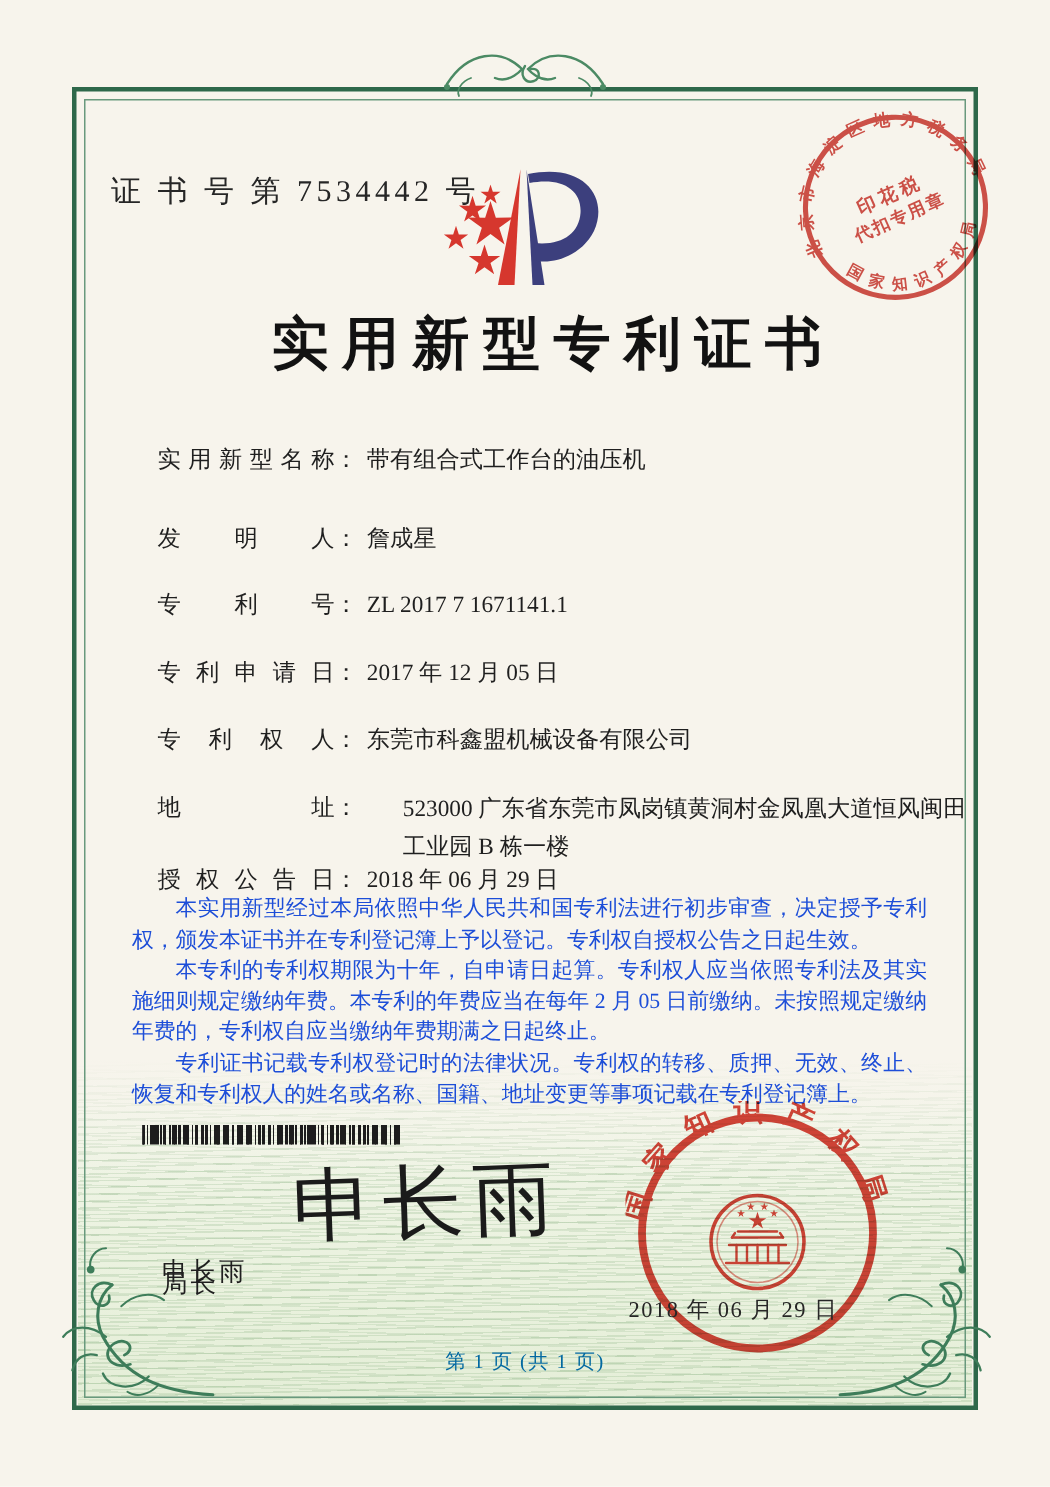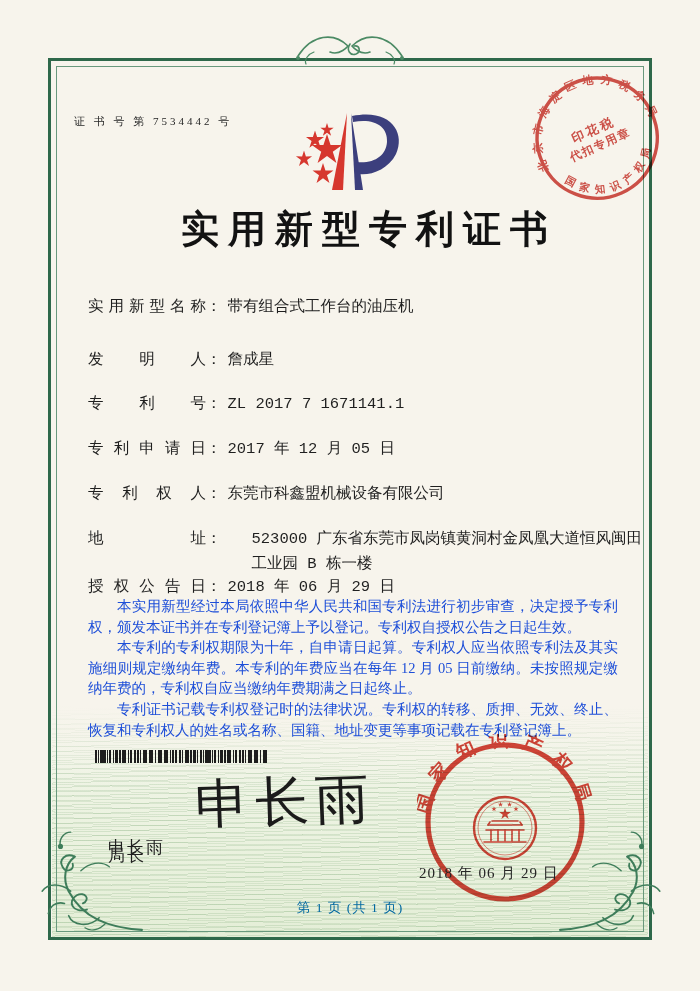--- a/index.html
+++ b/index.html
@@ -27,28 +27,28 @@
   .green-band::before{content:"";position:absolute;left:0;top:0;right:0;height:80px;
     background:linear-gradient(180deg,#f7f4ec 0%, rgba(247,244,236,0) 100%);}
 
   
   .top-flourish{left:290px;top:22px;z-index:2;}
   .corner-fl{z-index:3;}
   .corner-fl.bl{left:34px;top:824px;}
   .corner-fl.br{left:556px;top:824px;transform:scaleX(-1);}
 
   
-  .cert-no{left:74px;top:114px;font-size:11px;letter-spacing:3px;color:#262626;z-index:2;}
+  .cert-no{left:74px;top:114px;font-size:20px;letter-spacing:3px;color:#262626;z-index:2;}
   .logo{left:290px;top:106px;z-index:2;}
   .doc-title{left:0;top:204px;width:700px;text-align:center;font-size:38px;font-weight:700;
     letter-spacing:9px;color:#121212;z-index:2;padding-left:19px;}
 
   
   .fields{left:88px;top:293px;width:534px;z-index:2;font-size:15.5px;}
-  .row{position:absolute;left:0;white-space:nowrap;line-height:24px;font-family:Liberation Mono, monospace;}
+  .row{position:absolute;left:17px;white-space:nowrap;line-height:24px;}
   .f-label{display:inline-block;width:118px;text-align:justify;text-align-last:justify;
     vertical-align:top;}
   .f-colon{display:inline-block;margin-right:6px;vertical-align:top;}
   .f-value{display:inline-block;vertical-align:top;white-space:normal;}
   .v-wrap{width:392px;line-height:25px;margin-left:24px;}
   .grant-no{position:absolute;left:302px;top:0;letter-spacing:2px;}
   .grant-no .gv{letter-spacing:0.5px;}
 
   
   .paras{left:88px;top:596px;width:530px;z-index:2;}
@@ -180,21 +180,21 @@
   <div class="row" style="top:234px">
     <span class="f-label">地址</span><span class="f-colon">：</span><span class="f-value v-wrap"><span>523000 广东省东莞市凤岗镇黄洞村金凤凰大道恒风闽田</span><br><span>工业园 B 栋一楼</span></span>
   </div>
   <div class="row" style="top:282px;width:534px">
     <span class="f-label">授权公告日</span><span class="f-colon">：</span><span class="f-value">2018 年 06 月 29 日</span>
   </div>
 </div>
 
 <div class="abs paras">
   <p>本实用新型经过本局依照中华人民共和国专利法进行初步审查，决定授予专利权，颁发本证书并在专利登记簿上予以登记。专利权自授权公告之日起生效。</p>
-  <p>本专利的专利权期限为十年，自申请日起算。专利权人应当依照专利法及其实施细则规定缴纳年费。本专利的年费应当在每年 12 月 05 日前缴纳。未按照规定缴纳年费的，专利权自应当缴纳年费期满之日起终止。</p>
+  <p>本专利的专利权期限为十年，自申请日起算。专利权人应当依照专利法及其实施细则规定缴纳年费。本专利的年费应当在每年 2 月 05 日前缴纳。未按照规定缴纳年费的，专利权自应当缴纳年费期满之日起终止。</p>
   <p>专利证书记载专利权登记时的法律状况。专利权的转移、质押、无效、终止、恢复和专利权人的姓名或名称、国籍、地址变更等事项记载在专利登记簿上。</p>
 </div>
 
 <div class="abs barcode"></div>
 
 <div class="abs sig-title">局长</div>
 <div class="abs sig-name">申长雨</div>
 <div class="abs autograph">申长雨</div>
 
 <div class="abs issue-seal">

